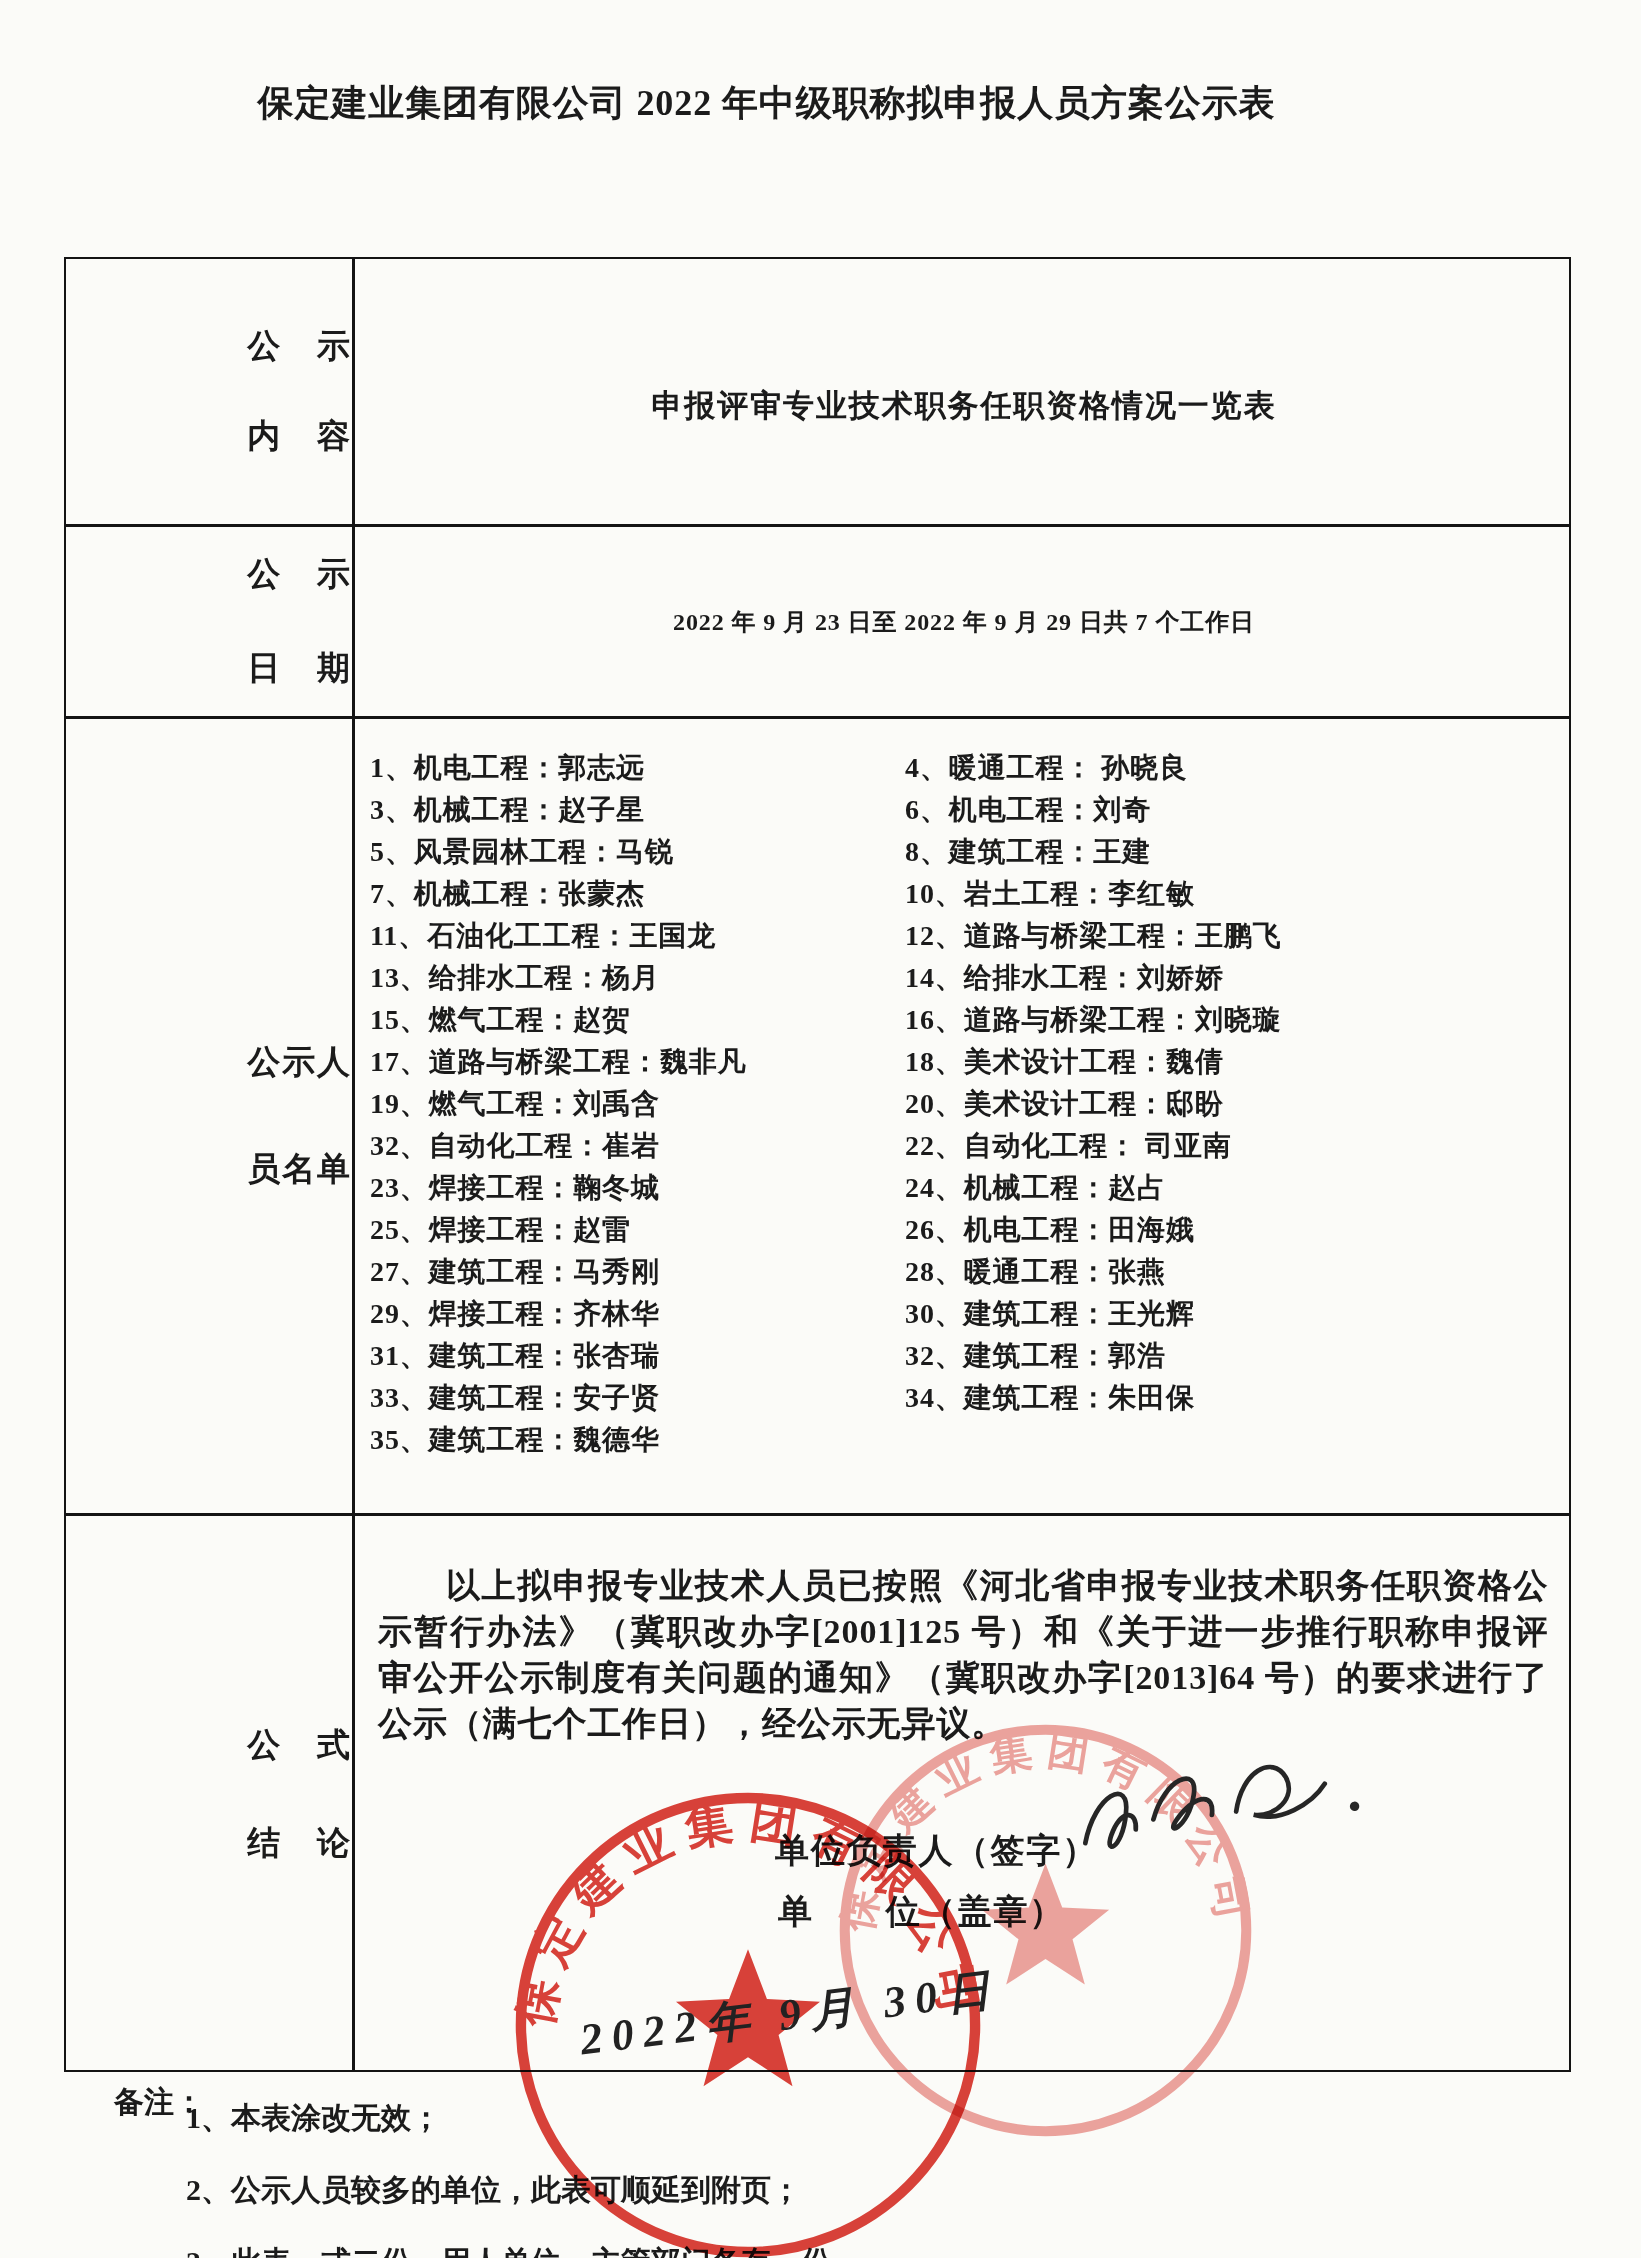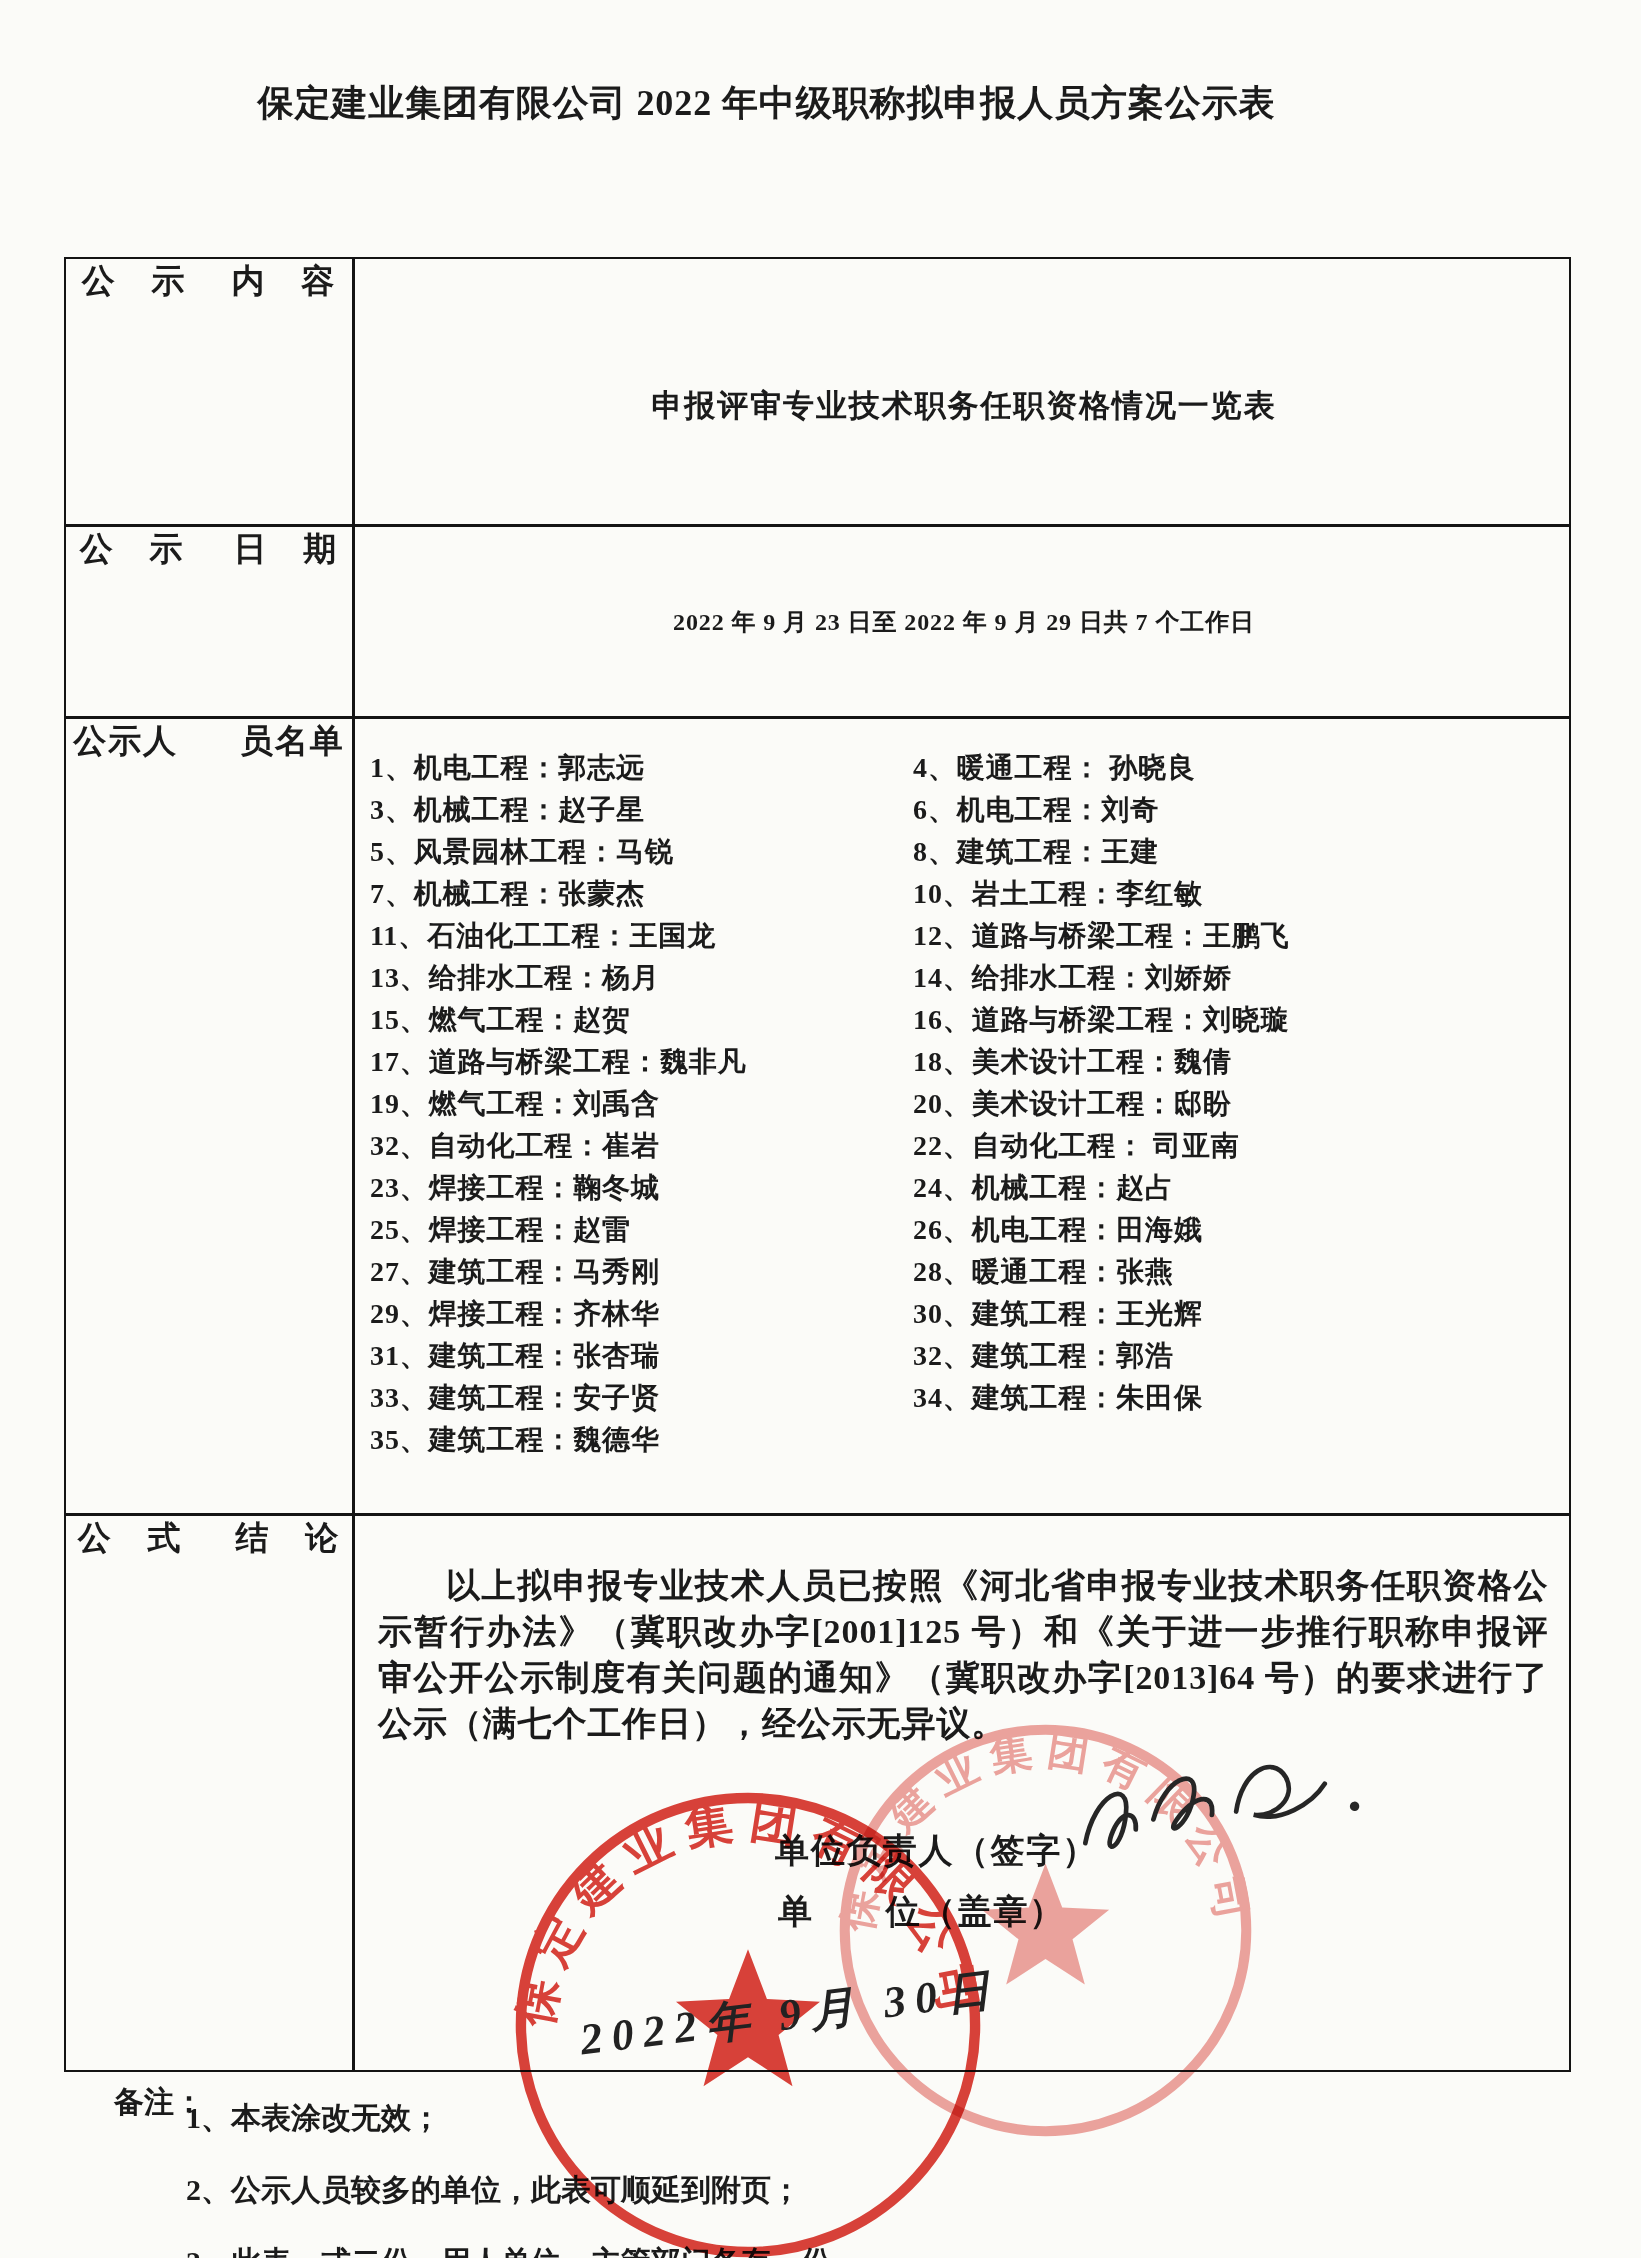--- a/index.html
+++ b/index.html
@@ -15,32 +15,32 @@
     white-space:nowrap;
   }
   .doc-table{
     position:absolute;left:64px;top:257px;width:1507px;height:1815px;
     border:2.8px solid #141414;box-sizing:border-box;z-index:1;background:transparent;
   }
   .col-divider{position:absolute;left:286px;top:0;bottom:0;width:2.8px;background:#141414;}
   .row-divider{position:absolute;left:0;right:0;height:2.8px;background:#141414;}
   .rd1{top:265px}.rd2{top:457px}.rd3{top:1254px}
   .cell{position:absolute;box-sizing:border-box;}
-  .hcell{left:0;width:286px;display:flex;align-items:flex-start;justify-content:center;
+  .hcell{left:0;width:286px;display:flex;flex-direction:column;align-items:flex-end;justify-content:center;
     font-size:33px;font-weight:bold;letter-spacing:1.9px;}
   .h1{top:0;height:265px;gap:45px;}
   .h2{top:268px;height:189px;gap:49px;}
   .h3{top:460px;height:794px;gap:62px;}
   .h4{top:1257px;height:556px;gap:53px;}
   .ccell{left:289px;width:1218px;}
   .c1{top:14px;height:265px;display:flex;align-items:center;justify-content:center;
     font-size:31px;font-weight:bold;letter-spacing:1.9px;}
   .c2{top:268px;height:189px;display:flex;align-items:center;justify-content:center;
     font-size:24px;font-weight:bold;letter-spacing:0.9px;}
-  .c3{top:460px;height:794px;display:flex;padding-top:28px;gap:8px;}
+  .c3{top:460px;height:794px;display:flex;padding-top:28px;}
   .name-col{font-size:28px;font-weight:bold;line-height:42px;letter-spacing:0.9px;white-space:nowrap;}
   .name-col.left{padding-left:15px;width:535px;flex:none;}
   .name-col.right{flex:1;}
   .c4{top:1257px;height:556px;}
   .conclusion-p{
     margin:0;padding:47px 24.6px 0 23px;text-indent:68px;
     font-size:34px;font-weight:bold;line-height:46px;letter-spacing:0.9px;text-align:justify;
   }
   .sign-line{position:absolute;font-size:34px;font-weight:bold;letter-spacing:1.9px;white-space:nowrap;}
   .sign1{left:420px;top:312px;}

